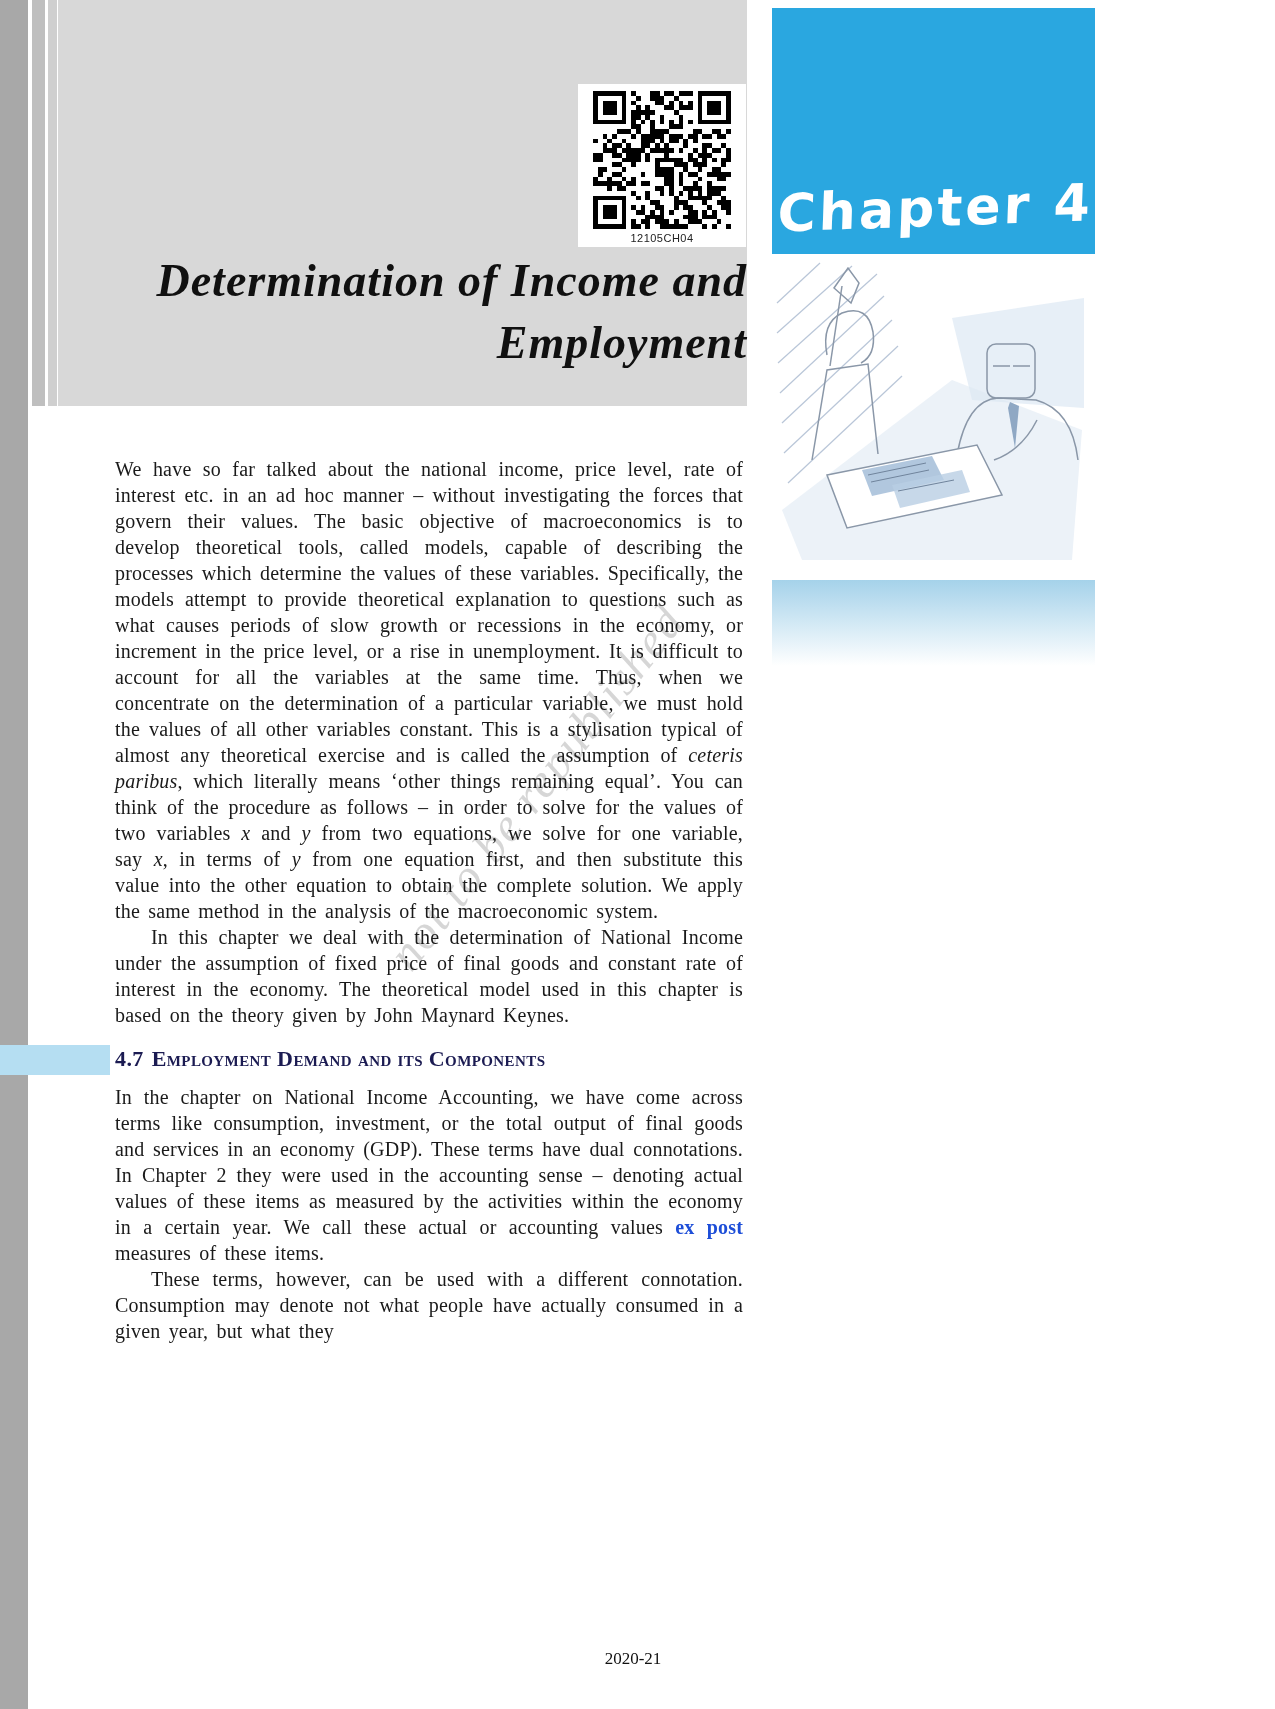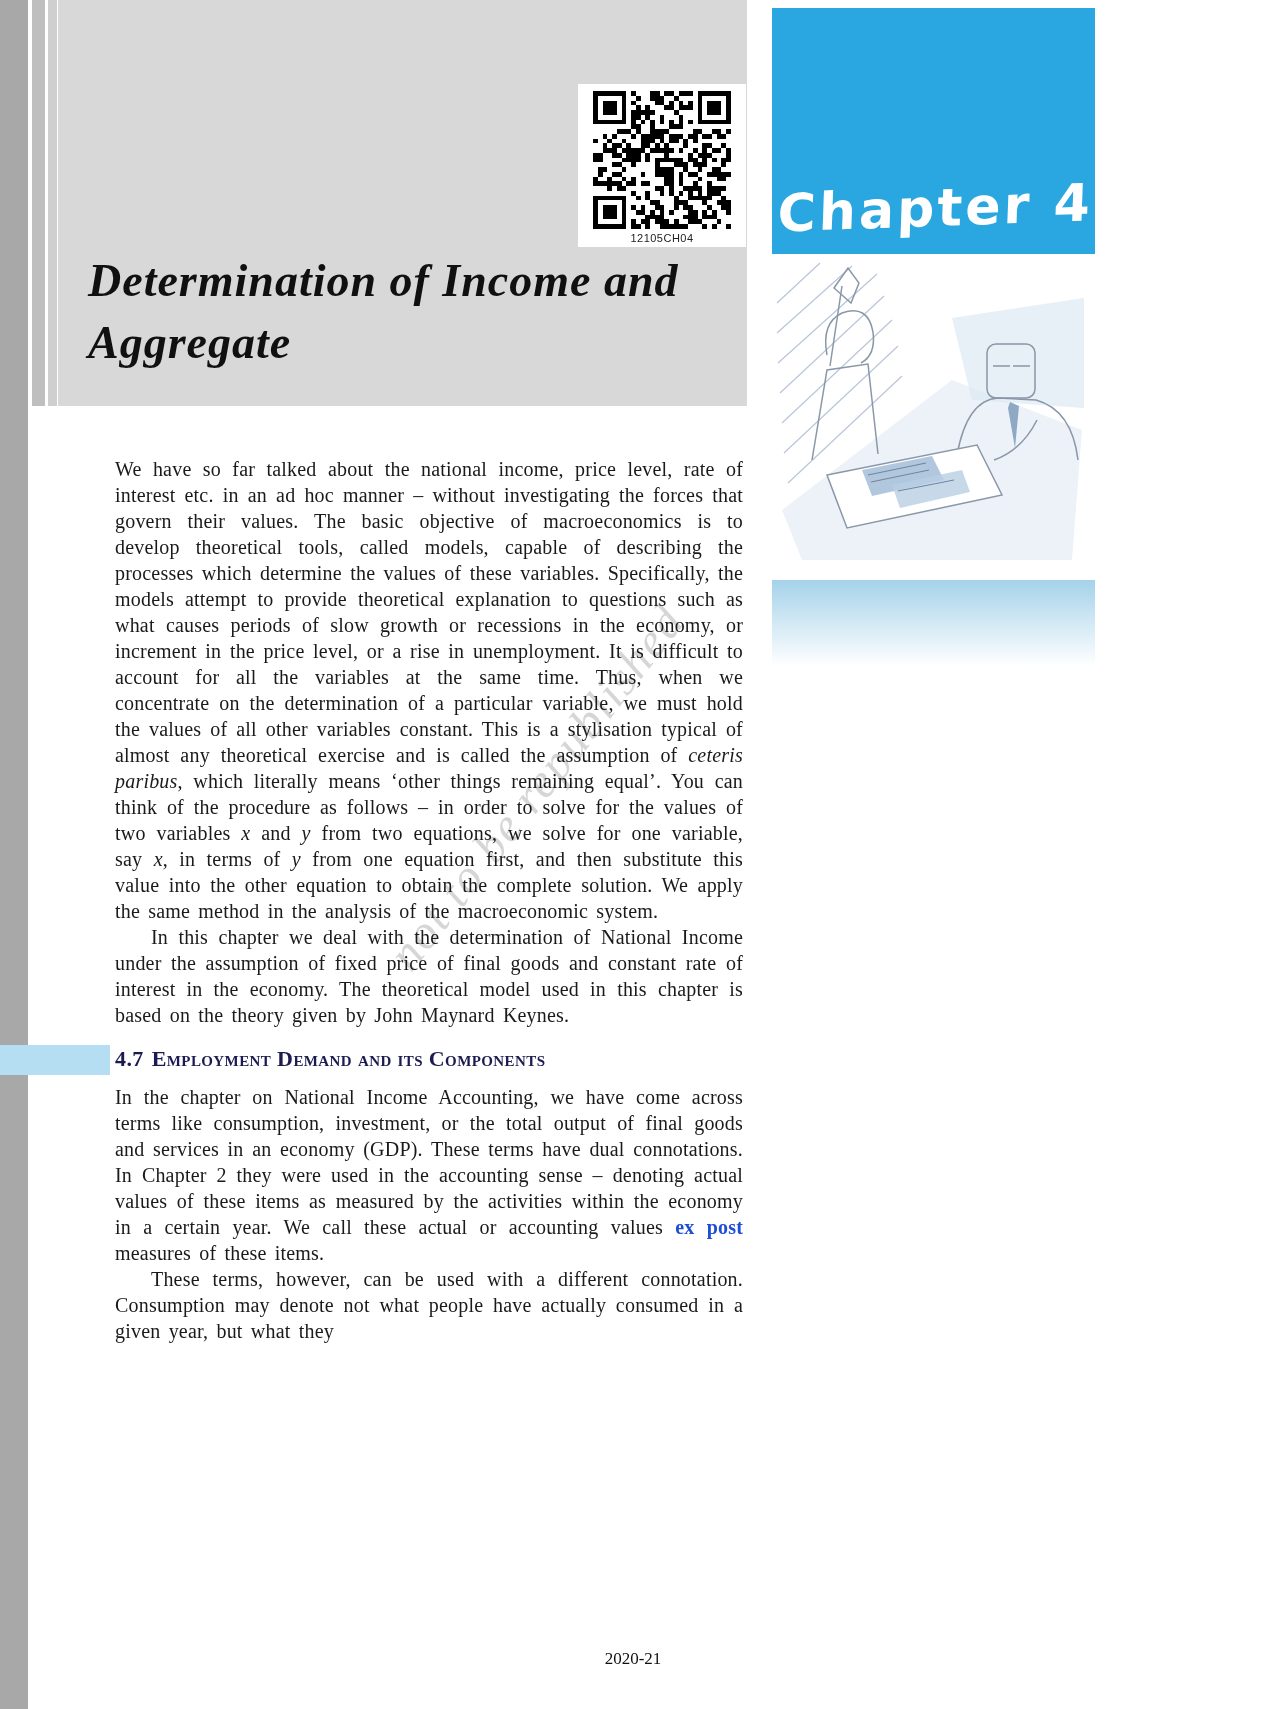--- a/index.html
+++ b/index.html
@@ -18,21 +18,21 @@
   .spine-2 { position:absolute; left:32px; top:0; width:13px; height:406px; background: var(--spine_gray2, #bfbfbf); }
   .spine-3 { position:absolute; left:48px; top:0; width:9px; height:406px; background: var(--spine_gray3, #cfcfcf); }
 
   
   .header-block {
     position:absolute; left:58px; top:0; width:689px; height:406px;
     background: var(--header_gray, #d8d8d8);
   }
   .chapter-title {
     position:absolute; left:30px; right:0; top:250px; margin:0;
-    text-align:left;
+    text-align:right;
     font-style:italic; font-weight:bold;
     font-size:46px; line-height:62px;
     letter-spacing:1px;
     color:#101010;
   }
 
   
   .qr-box {
     position:absolute; left:520px; top:84px; width:154px;
     background:#ffffff; padding:7px 7px 3px 7px; text-align:center;
@@ -455,21 +455,21 @@
             <rect x="19" y="28" width="1" height="1"></rect>
             <rect x="23" y="28" width="1" height="1"></rect>
             <rect x="25" y="28" width="1" height="1"></rect>
             <rect x="28" y="28" width="1" height="1"></rect>
           </g>
       </svg>
       <div class="qr-caption">12105CH04</div>
     </div>
     <h1 class="chapter-title">
       <span>Determination of Income and</span><br>
-      <span>Aggregate</span>
+      <span>Employment</span>
     </h1>
   </div>
 
   <div class="chapter-banner">
     <span>Chapter 4</span>
   </div>
 
   <div class="illustration">
     <svg viewBox="0 0 320 318" width="320" height="318">
 

